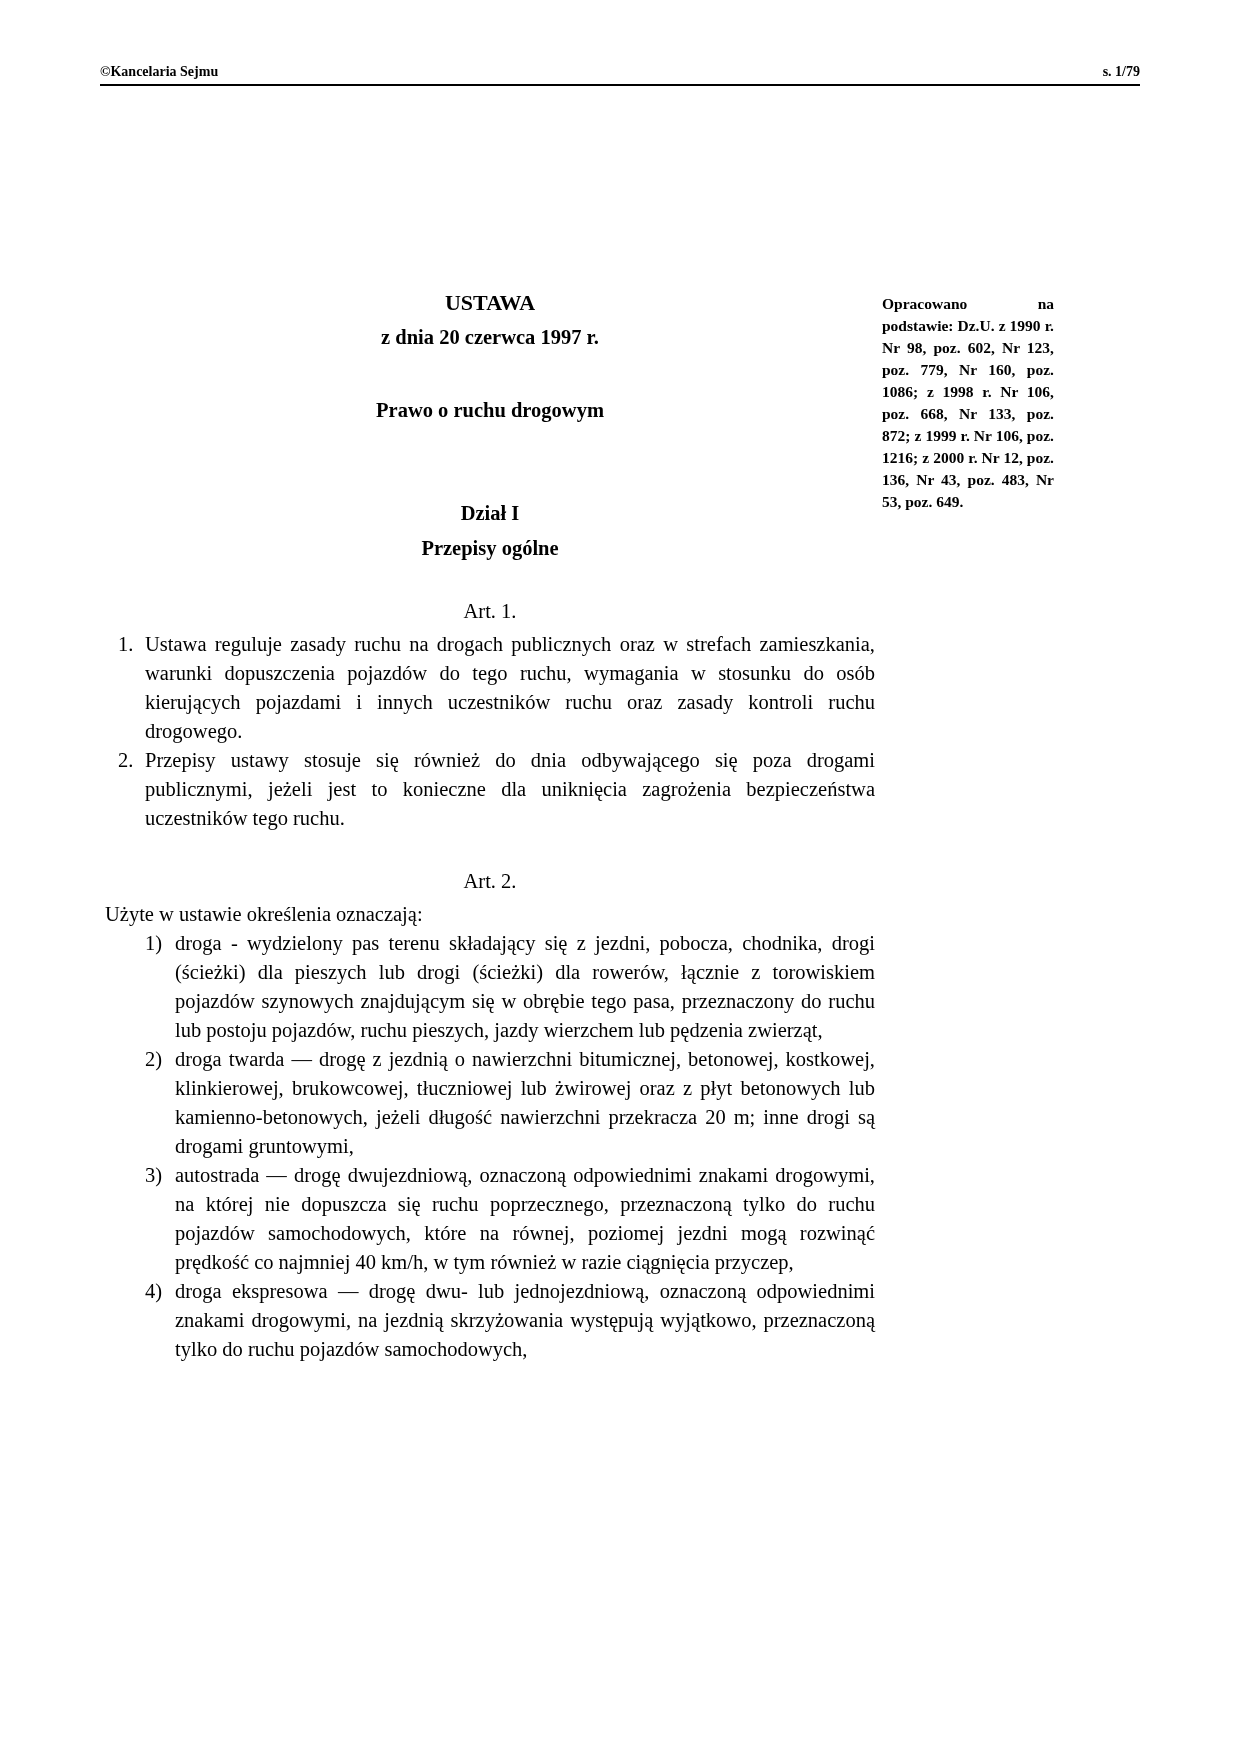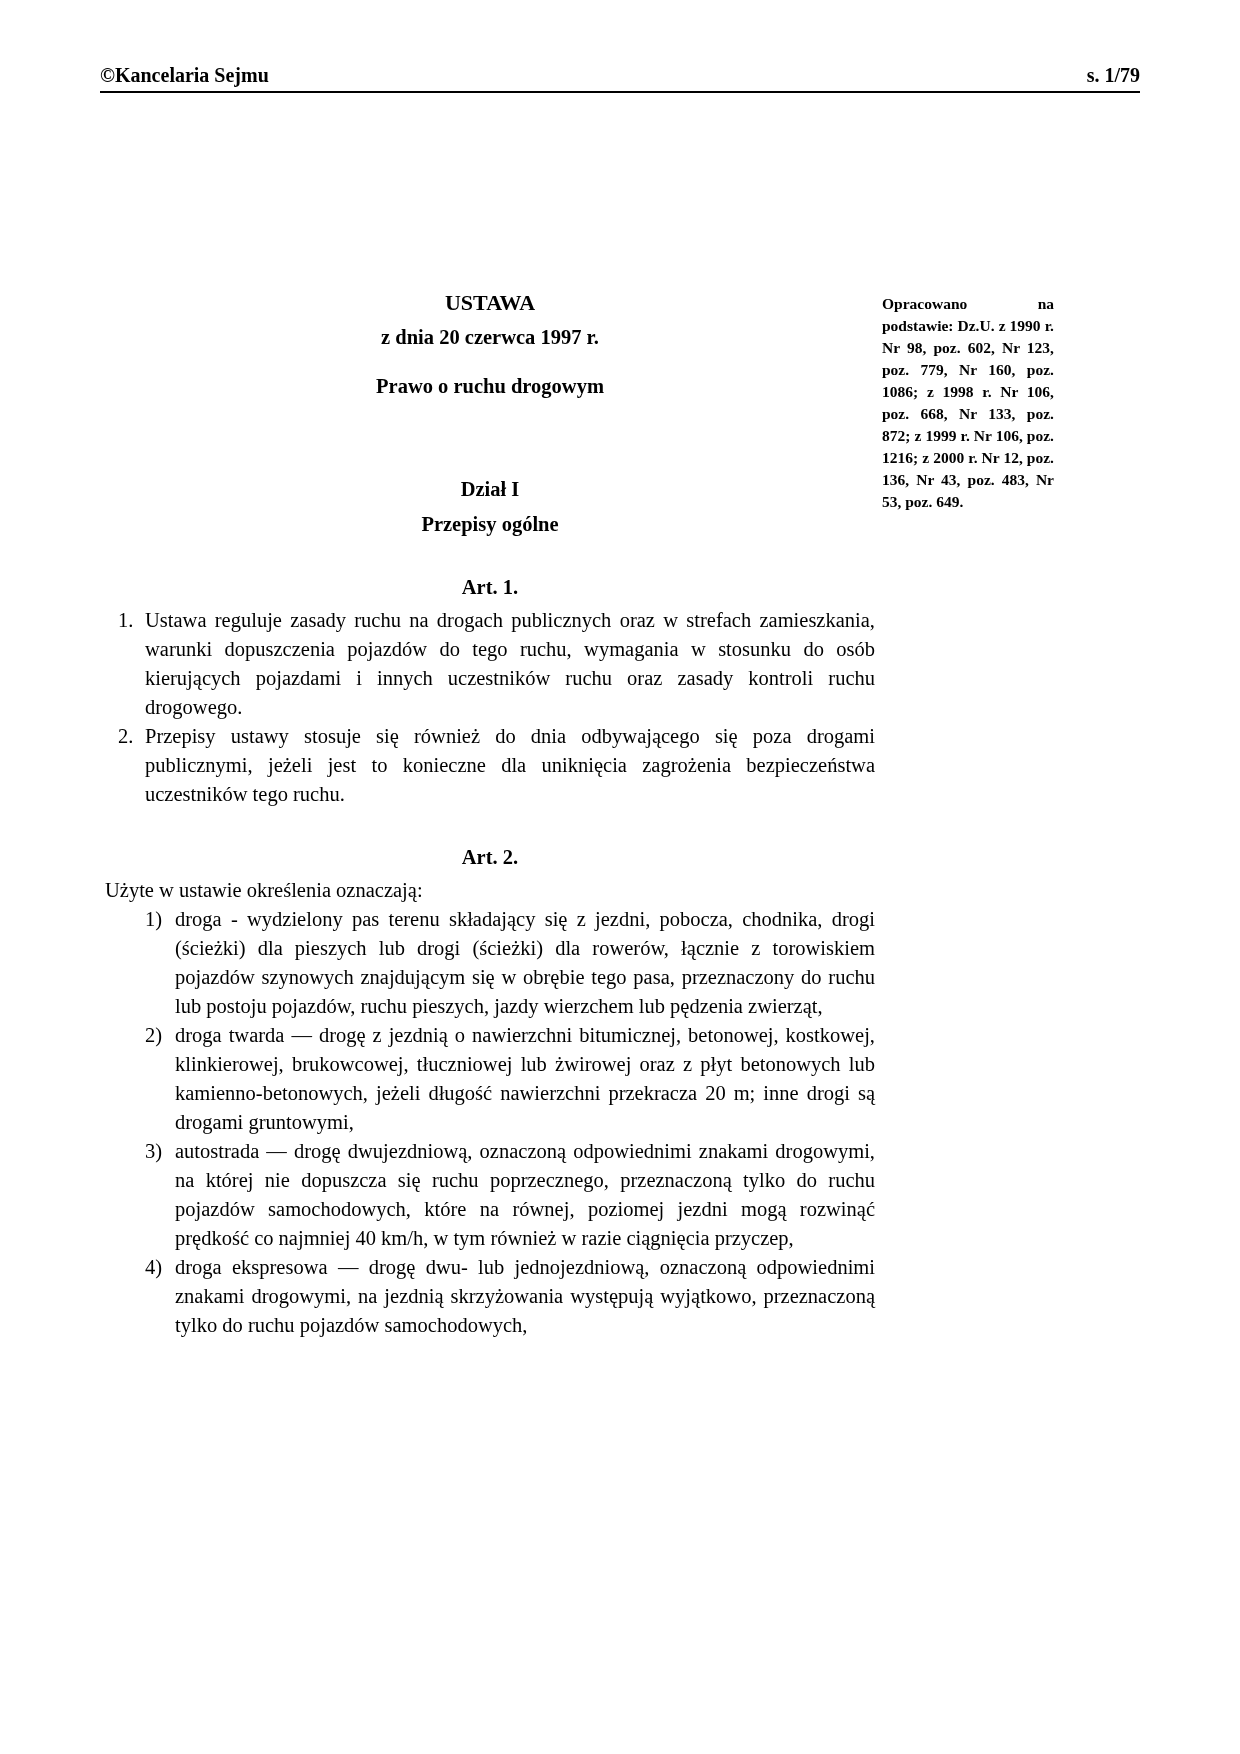--- a/index.html
+++ b/index.html
@@ -16,41 +16,41 @@
   }
   
   .running-header {
     position: absolute;
     top: 64px;
     left: 100px;
     right: 100px;
     display: flex;
     justify-content: space-between;
     align-items: flex-end;
-    font-size: 20px;
+    font-size: 14px;
     font-weight: bold;
     border-bottom: 2px solid #000;
     padding-bottom: 4px;
     gap: 24px;
   }
   
   .main-column {
     position: absolute;
     left: 105px;
     top: 288px;
     width: 770px;
     font-size: 20.5px;
     line-height: 29px;
   }
   .doc-type   { text-align: center; font-weight: bold; font-size: 22px; }
   .doc-date   { text-align: center; font-weight: bold; margin-top: 6px; }
-  .doc-title  { text-align: center; font-weight: bold; margin-top: 20px; }
+  .doc-title  { text-align: center; font-weight: bold; margin-top: 44px; }
   .division   { text-align: center; font-weight: bold; margin-top: 74px; }
   .division-title { text-align: center; font-weight: bold; margin-top: 6px; }
-  .art-heading { text-align: center; font-weight: bold; margin-top: 34px; margin-bottom: 4px; }
+  .art-heading { text-align: center; font-weight: normal; margin-top: 34px; margin-bottom: 4px; }
   .num-para { display: flex; }
   .num-para .marker { flex: 0 0 27px; margin-left: 13px; }
   .num-para .ptext { flex: 1; text-align: justify; }
   .intro-line { text-align: justify; }
   .def-item { display: flex; }
   .def-item .marker { flex: 0 0 30px; margin-left: 40px; }
   .def-item .ptext { flex: 1; text-align: justify; }
   
   .side-note {
     position: absolute;

